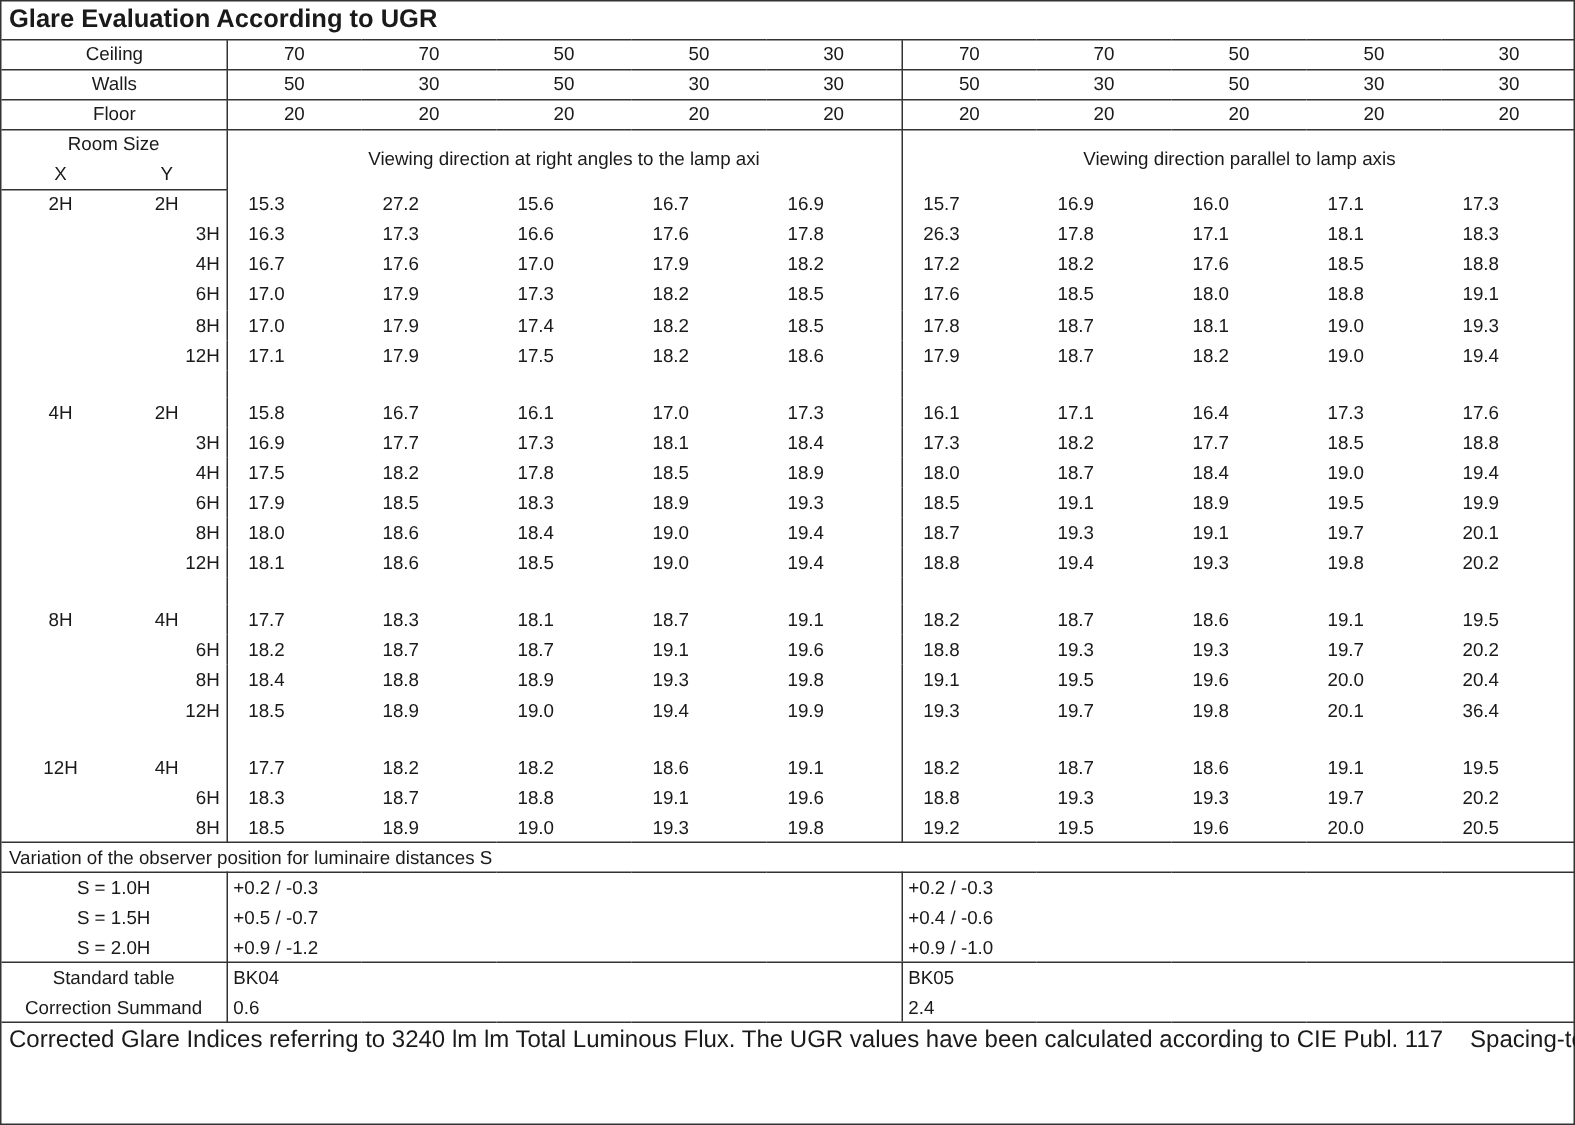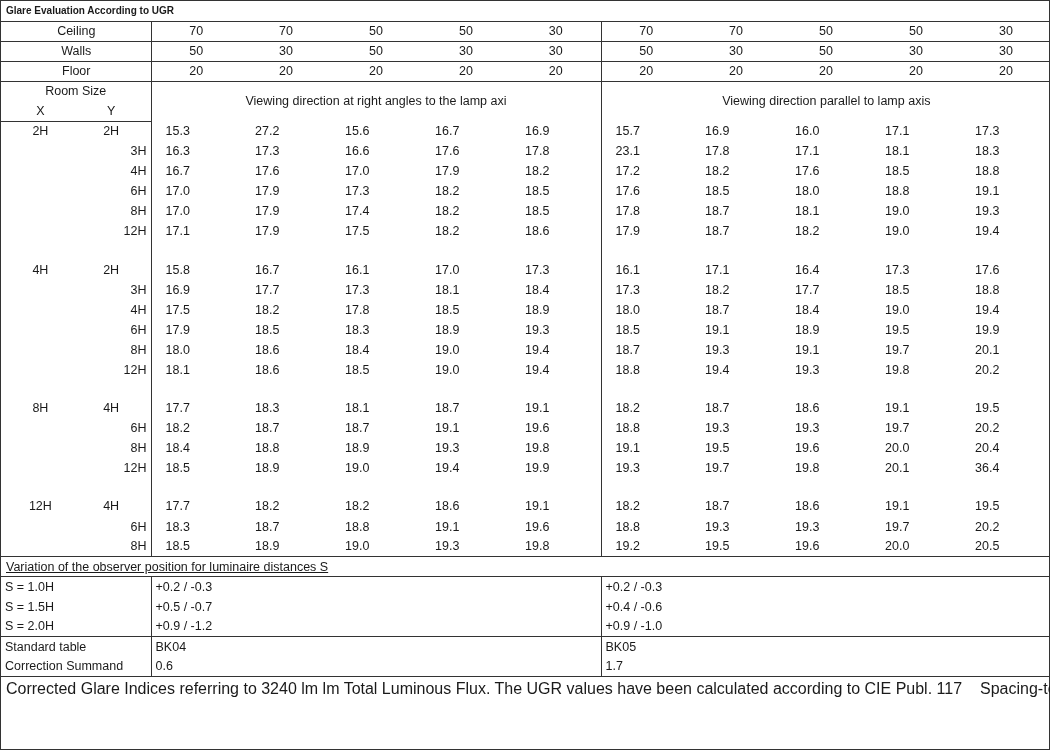--- a/index.html
+++ b/index.html
@@ -31,21 +31,21 @@
     line-height: 1.45;
     white-space: nowrap;
     overflow: hidden;
   }
   
   col.lab   { width: 150px; }
   col.datac { width: 90px; }
 
   .title {
     font-weight: bold;
-    font-size: 10px;
+    font-size: 17px;
     padding-left: 5px !important;
     height: 20px;
   }
   .hrule-bottom { border-bottom: 1.2px solid #333; }
   .vline-left { border-left: 1.2px solid #333; }
   .vline-right { border-right: 1.2px solid #333; }
 
   .rowlabel {
     padding-left: 5px !important;
     text-align: center;
@@ -62,23 +62,23 @@
     text-align: center;
   }
   .xy-hdr { height: 20px; }
   .xcol { display: inline-block; width: 50%; text-align: center; }
 
   .datarow td { height: 20.1px; }
   .spacer td { height: 18px; }
   .ylab { text-align: right; padding-left: 105px !important; }
 
   .varrow td { height: 20px; }
-  .varlabel { padding-left: 5px !important; text-decoration: underline; }
+  .varlabel { padding-left: 5px !important; }
   .scell { text-align: left; }
-  .sname { }
+  .sname { text-align: center; }
 
   .footnote {
     padding-left: 5px !important;
     height: 22px;
     font-size: 16px;
     margin-left: 24px;
   }
   .footnote .gap { display: inline-block; width: 18px; }
 </style>
 </head>
@@ -173,21 +173,21 @@
         <td class="num">17.1</td>
         <td class="num">17.3</td>
       </tr>
       <tr class="datarow">
         <td class="ylab vline-right">3H</td>
         <td class="num">16.3</td>
         <td class="num">17.3</td>
         <td class="num">16.6</td>
         <td class="num">17.6</td>
         <td class="num vline-right">17.8</td>
-        <td class="num">23.1</td>
+        <td class="num">26.3</td>
         <td class="num">17.8</td>
         <td class="num">17.1</td>
         <td class="num">18.1</td>
         <td class="num">18.3</td>
       </tr>
       <tr class="datarow">
         <td class="ylab vline-right">4H</td>
         <td class="num">16.7</td>
         <td class="num">17.6</td>
         <td class="num">17.0</td>
@@ -480,21 +480,21 @@
       </tr>
 
       <tr class="varrow">
         <td class="sname vline-right">Standard table</td>
         <td class="scell" colspan="5">BK04</td>
         <td class="scell vline-left" colspan="5">BK05</td>
       </tr>
       <tr class="varrow">
         <td class="sname vline-right hrule-bottom">Correction Summand</td>
         <td class="scell hrule-bottom" colspan="5">0.6</td>
-        <td class="scell vline-left hrule-bottom" colspan="5">1.7</td>
+        <td class="scell vline-left hrule-bottom" colspan="5">2.4</td>
       </tr>
 
       <tr>
         <td class="footnote" colspan="11">
           <span>Corrected Glare Indices referring to 3240 lm lm Total Luminous Flux. The UGR values have been calculated according to CIE Publ. 117</span><span class="gap"></span><span>Spacing-to-Height-Ratio = 0.25.</span>
         </td>
       </tr>
     </tbody>
   </table>
 </div>

